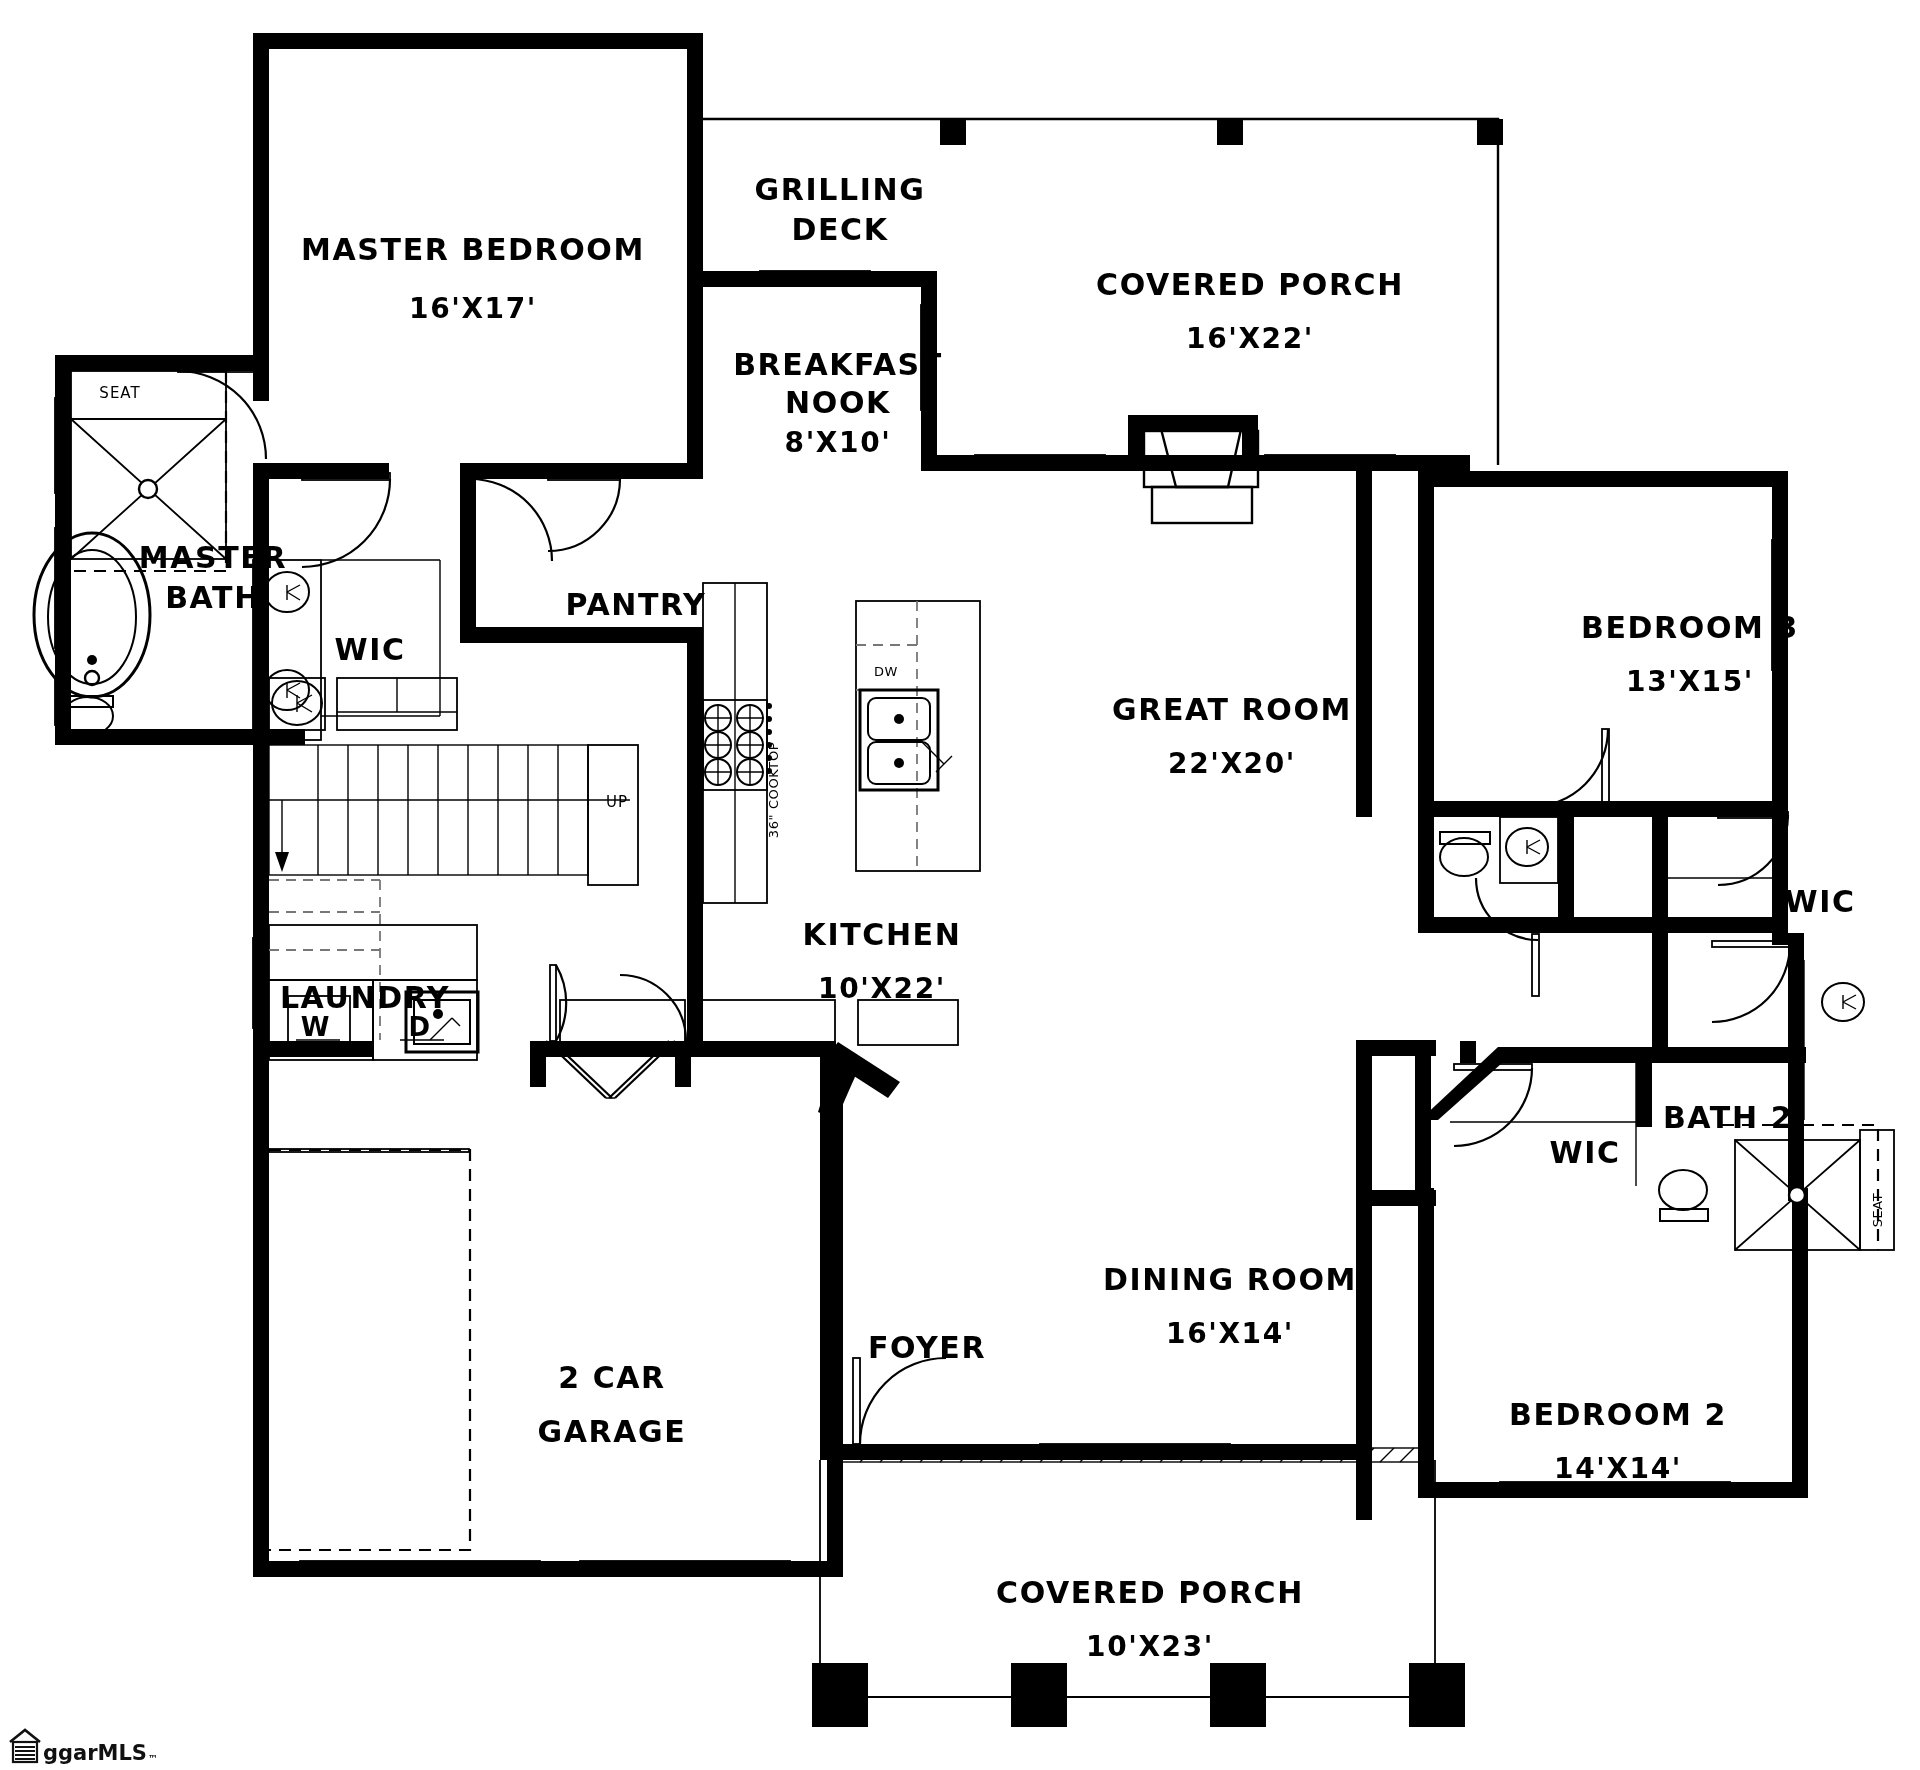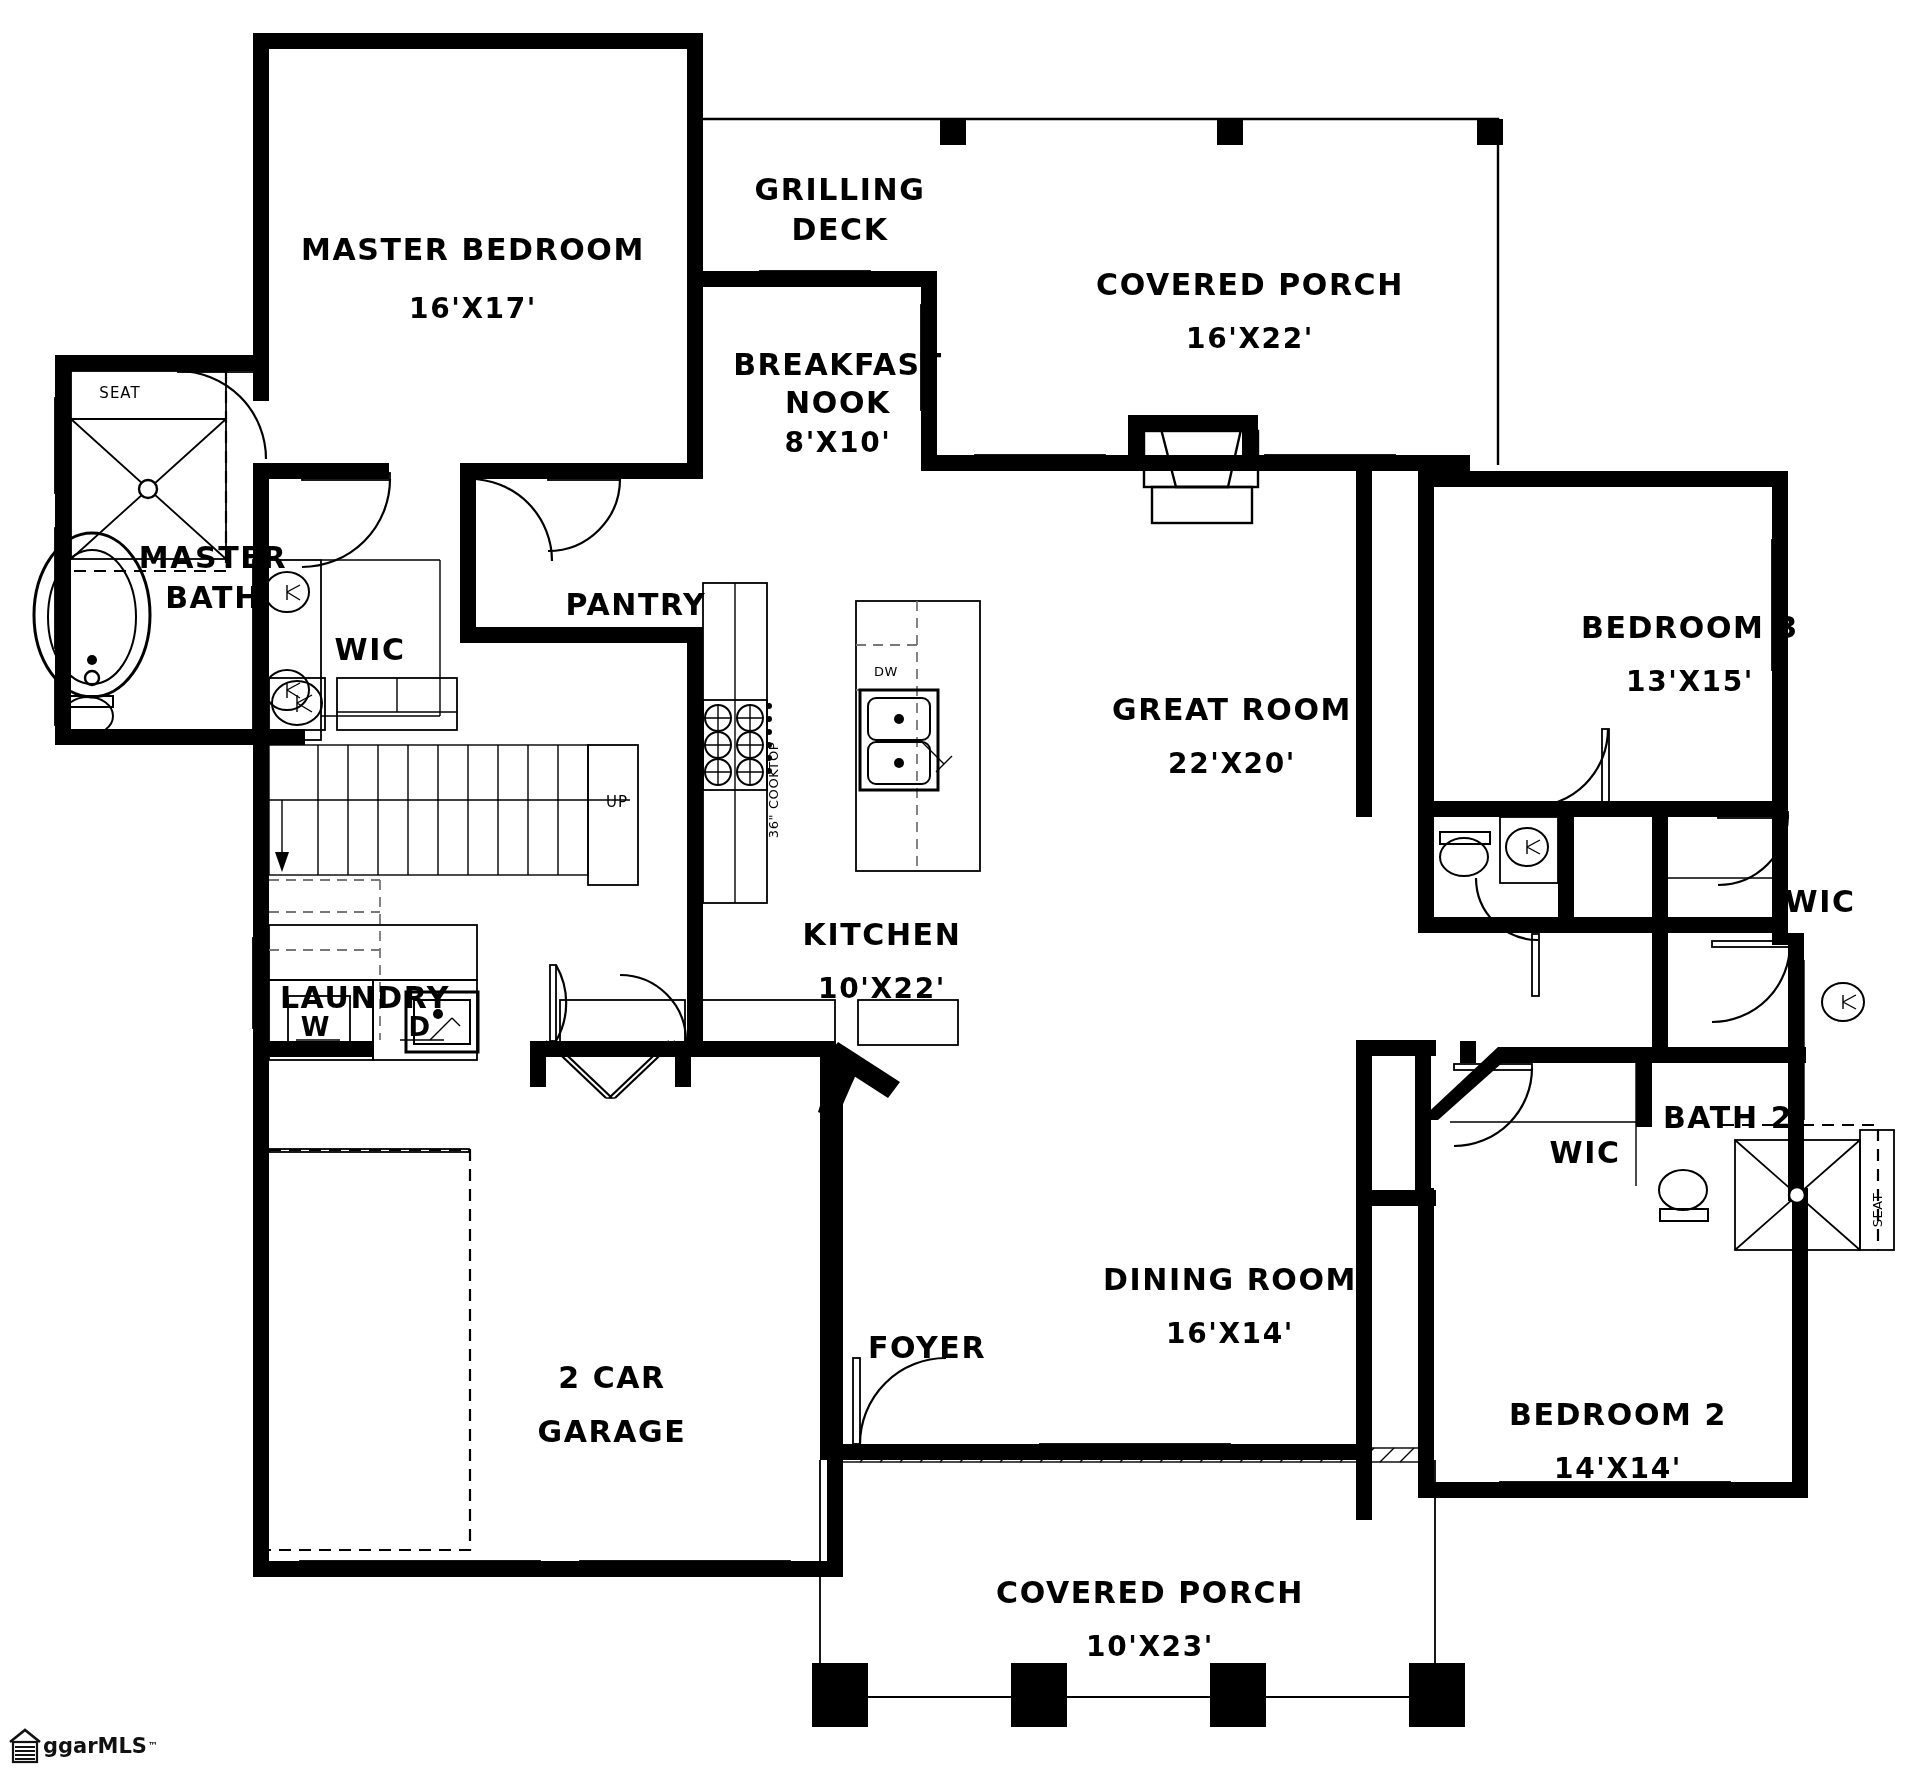--- a/index.html
+++ b/index.html
@@ -14,21 +14,21 @@
   .dash-s{fill:none;stroke:#777;stroke-width:1.8;stroke-dasharray:10 7;}
   .door-swing{fill:none;stroke:#000;stroke-width:2.2;}
   .fix{fill:none;stroke:#000;stroke-width:3;}
   .fix-t{fill:none;stroke:#000;stroke-width:2;}
   .rmlabel{font-family:"DejaVu Sans",sans-serif;font-weight:700;fill:#000;
            letter-spacing:1.6px;text-anchor:middle;}
   .rmname{font-size:30px;}
   .rmdim{font-size:28px;}
   .small{font-size:15px;letter-spacing:1px;font-weight:400;}
   .tiny{font-size:13px;letter-spacing:0.6px;font-weight:400;}
-  .mls{position:absolute;left:8px;bottom:6px;display:flex;align-items:center;gap:1px;}
+  .mls{position:absolute;left:8px;bottom:6px;display:flex;align-items:flex-end;gap:1px;}
   .mls-txt{font-family:"DejaVu Sans",sans-serif;font-size:21px;font-weight:700;color:#111;line-height:1;}
   .mls-tm{font-size:10px;vertical-align:super;}
 </style>
 </head>
 <body>
 
 <div id="plan-root">
 
 <svg id="floorplan" viewBox="0 0 1920 1770">
 

